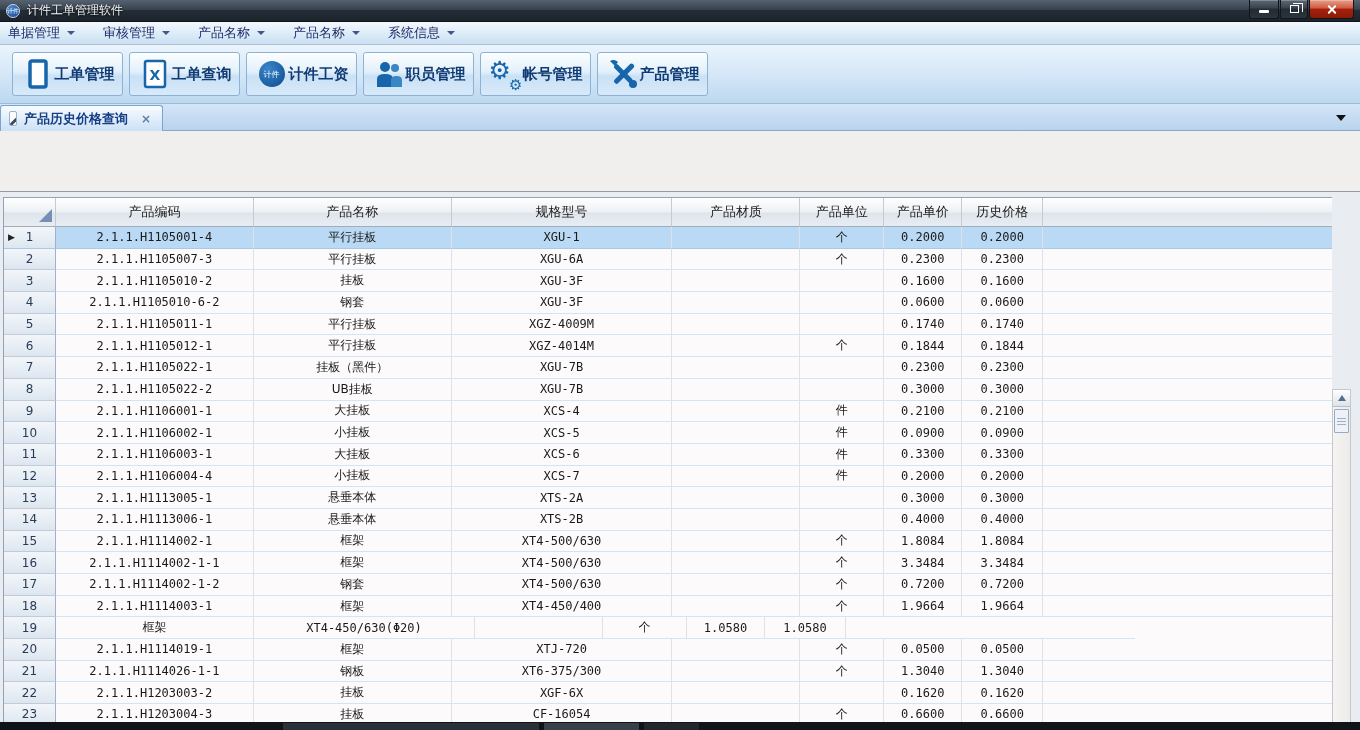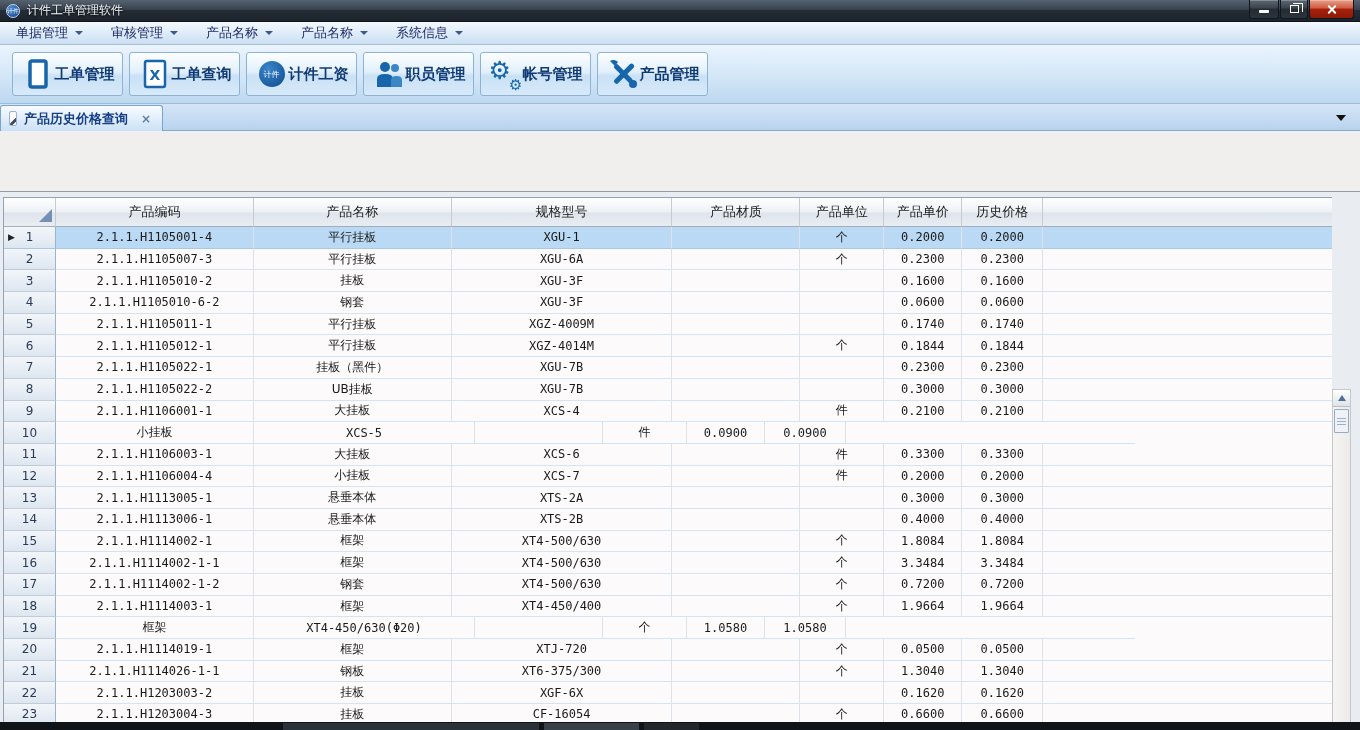--- a/index.html
+++ b/index.html
@@ -25,21 +25,21 @@
   .glyph-min { width:10px; height:3px; background:#fff; border-radius:1px; margin-top:4px; }
   .glyph-max { width:9px; height:8px; border:1px solid #fff; position:relative; background:transparent; }
   .glyph-max::before { content:""; position:absolute; left:2px; top:-3px; width:9px; height:8px; border:1px solid #fff; border-bottom:none; border-left:none; }
   .glyph-close { position:relative; width:11px; height:11px; }
   .glyph-close::before,.glyph-close::after { content:""; position:absolute; left:5px; top:0; width:2px; height:11px; background:#fff; border-radius:1px; }
   .glyph-close::before { transform:rotate(45deg); } .glyph-close::after { transform:rotate(-45deg); }
 
   
   .menubar { position:absolute; left:0; top:22px; width:1360px; height:23px;
     background:linear-gradient(180deg,#f4f9fe 0%,#dcebf8 55%,#cadff3 100%);
-    border-bottom:1px solid #aebfcf; display:flex; align-items:center; padding-left:8px; }
+    border-bottom:1px solid #aebfcf; display:flex; align-items:center; padding-left:0; }
   .menu-item { display:flex; align-items:center; padding:2px 8px; margin-right:12px; color:#1c2b66; font-size:13px; cursor:default; }
   .caret { width:0; height:0; border-left:4px solid transparent; border-right:4px solid transparent; border-top:4px solid #3c588c; margin-left:7px; }
 
   
   .toolbar { position:absolute; left:0; top:45px; width:1360px; height:59px;
     background:linear-gradient(180deg,#eaf4fd 0%,#d3e6f7 55%,#bcd8ef 100%);
     border-bottom:1px solid #9fbcd6; display:flex; align-items:center; padding-left:12px; }
   .tool-btn { width:111px; height:44px; margin-right:6px; border:1px solid #8db2d4; border-radius:3px;
     background:linear-gradient(180deg,#fcfeff 0%,#e2f0fb 45%,#c9e1f5 55%,#d8eafa 100%);
     box-shadow:inset 0 1px 0 #ffffff; display:flex; align-items:center; justify-content:center; cursor:pointer; }
@@ -401,20 +401,21 @@
           <div class="cell c-material"></div>
           <div class="cell c-unit">件</div>
           <div class="cell c-price mono">0.2100</div>
           <div class="cell c-history mono">0.2100</div>
           <div class="cell c-filler"></div>
         </div>
         <div class="grid-row">
           <div class="cell rowhead c-rowhead">
             <span>10</span>
           </div>
+          <div class="cell c-code mono">2.1.1.H1106002-1</div>
           <div class="cell c-name">小挂板</div>
           <div class="cell c-spec mono">XCS-5</div>
           <div class="cell c-material"></div>
           <div class="cell c-unit">件</div>
           <div class="cell c-price mono">0.0900</div>
           <div class="cell c-history mono">0.0900</div>
           <div class="cell c-filler"></div>
         </div>
         <div class="grid-row">
           <div class="cell rowhead c-rowhead">

